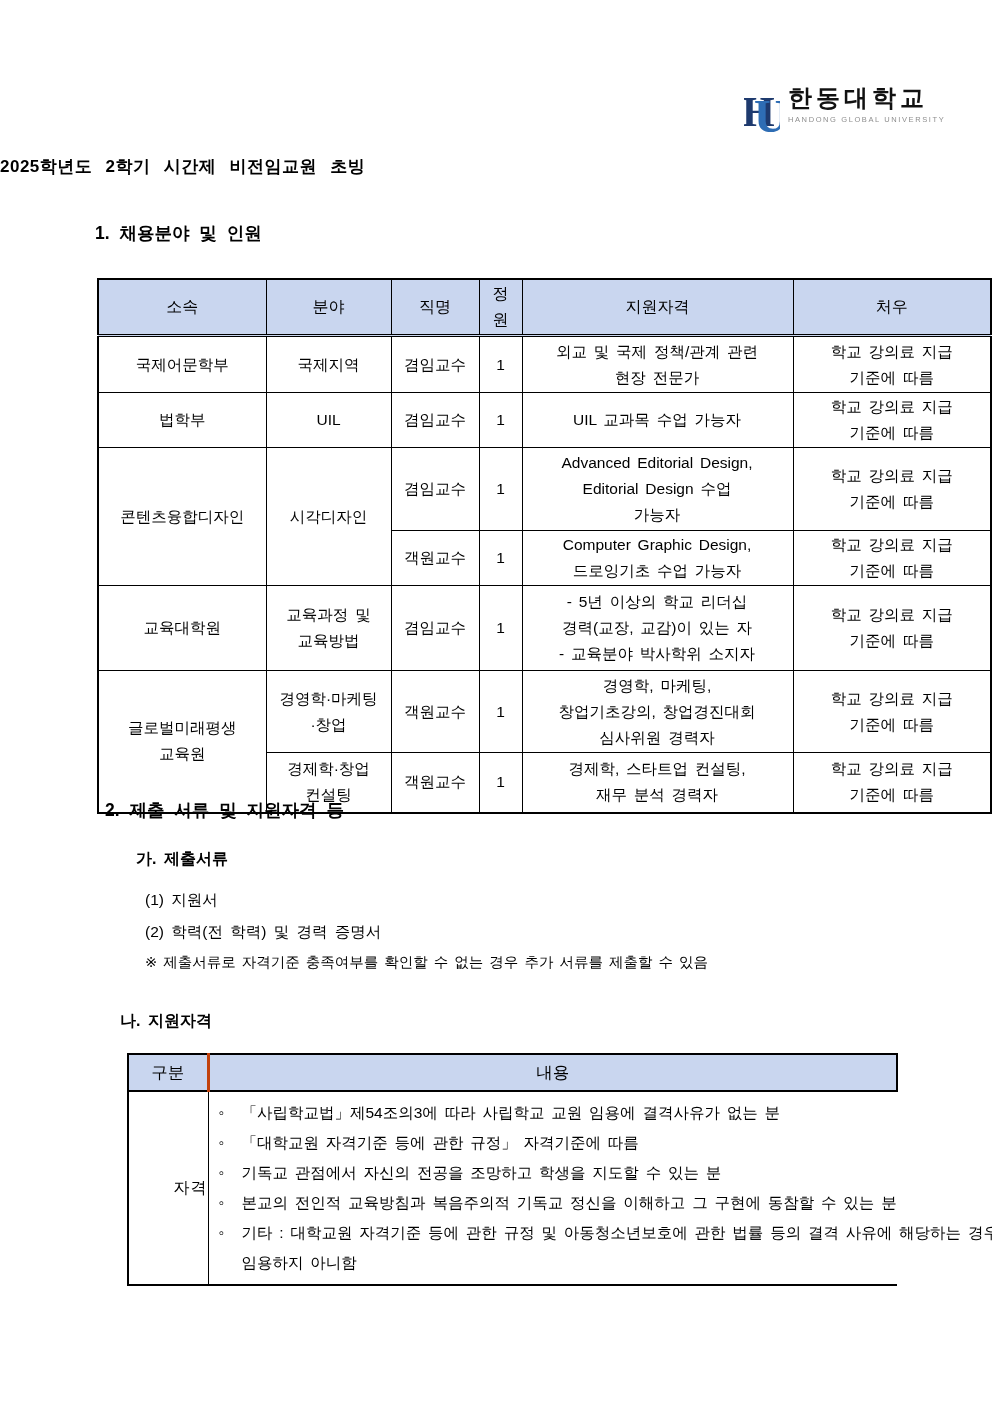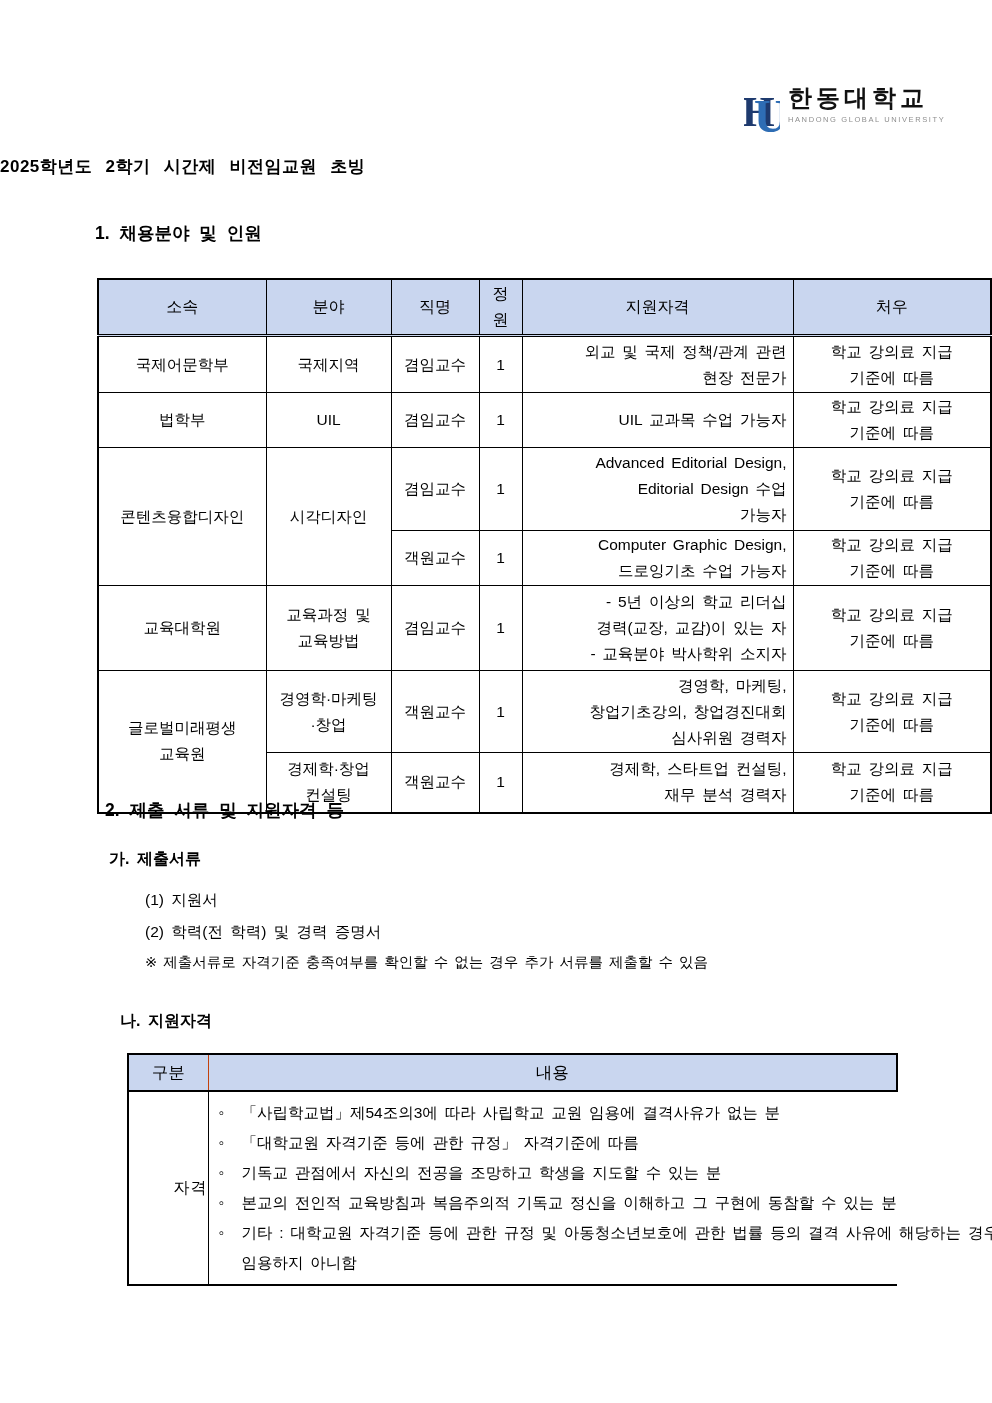--- a/index.html
+++ b/index.html
@@ -24,49 +24,49 @@
   
   .doc-title {
     position: absolute; top: 155px; left: 0; width: 100%;
     text-align: left; font-size: 17px; font-weight: bold;
     letter-spacing: 0.5px; word-spacing: 8px;
   }
   .h-sec { position: absolute; font-size: 17.5px; font-weight: bold; word-spacing: 5px; }
   .h1 { top: 221px; left: 95px; }
   .h2 { top: 798px; left: 105px; }
   .h-sub { position: absolute; font-size: 16px; font-weight: bold; word-spacing: 3px; }
-  .ha { top: 849px; left: 109px; }
+  .ha { top: 849px; left: 136px; }
   .hb { top: 1011px; left: 120px; }
 
   
   .sub-items { position: absolute; top: 884px; left: 145px; }
   .sub-items .it { font-size: 15.5px; line-height: 32px; word-spacing: 3px; }
   .sub-items .note { font-size: 14.5px; line-height: 29px; word-spacing: 2px; }
 
   
   .t1wrap { position: absolute; top: 278px; left: 97px; }
   table.t1 { border-collapse: collapse; table-layout: fixed; width: 893px; border: 2px solid #000; }
   .t1 th, .t1 td { border: 1px solid #000; font-size: 15.5px; line-height: 26px; word-spacing: 2.5px; text-align: center; vertical-align: middle; padding: 1px 6px; }
   .t1 th { background: #c9d6ef; font-weight: normal; font-size: 16px; border-bottom: 3px double #000; }
-  .t1 td.qual { text-align: right; padding-left: 5px; }
+  .t1 td.qual { text-align: center; padding-left: 5px; }
   .t1 tr.rh { height: 35px; }
   .t1 tr.r1 { height: 57px; }
   .t1 tr.r2 { height: 52px; }
   .t1 tr.r3 { height: 83px; }
   .t1 tr.r4 { height: 55px; }
   .t1 tr.r5 { height: 85px; }
   .t1 tr.r6 { height: 82px; }
   .t1 tr.r7 { height: 60px; }
 
   
   .t2wrap { position: absolute; top: 1053px; left: 127px; }
   table.t2 { border-collapse: collapse; table-layout: fixed; width: 771px; }
   .t2 th { background: #c9d6ef; font-weight: normal; font-size: 16.5px; height: 37px;
            border-top: 2px solid #000; border-bottom: 2px solid #000; vertical-align: middle; }
-  .t2 th.c1 { width: 80px; border-left: 2px solid #000; border-right: 1px solid #c2410c; }
+  .t2 th.c1 { width: 80px; border-left: 2px solid #000; border-right: 3px solid #c2410c; }
   .t2 th.c2 { border-right: 2px solid #000; }
   .t2 td { vertical-align: middle; font-size: 15.5px; }
   .t2 td.label { border-left: 2px solid #000; border-right: 1px solid #000; border-bottom: 2px solid #000;
                  text-align: right; font-size: 16px; letter-spacing: 1px; }
   .t2 td.content { border-bottom: 2px solid #000; padding: 6px 0 6px 6px; }
   .t2 .spill { width: 800px; }
   .t2 .bi { padding-left: 27px; text-indent: -27px; line-height: 30px; word-spacing: 2.5px; }
   .t2 .bullet { display: inline-block; width: 27px; text-indent: 0; text-align: left; padding-left: 4px; }
 </style>
 </head>

